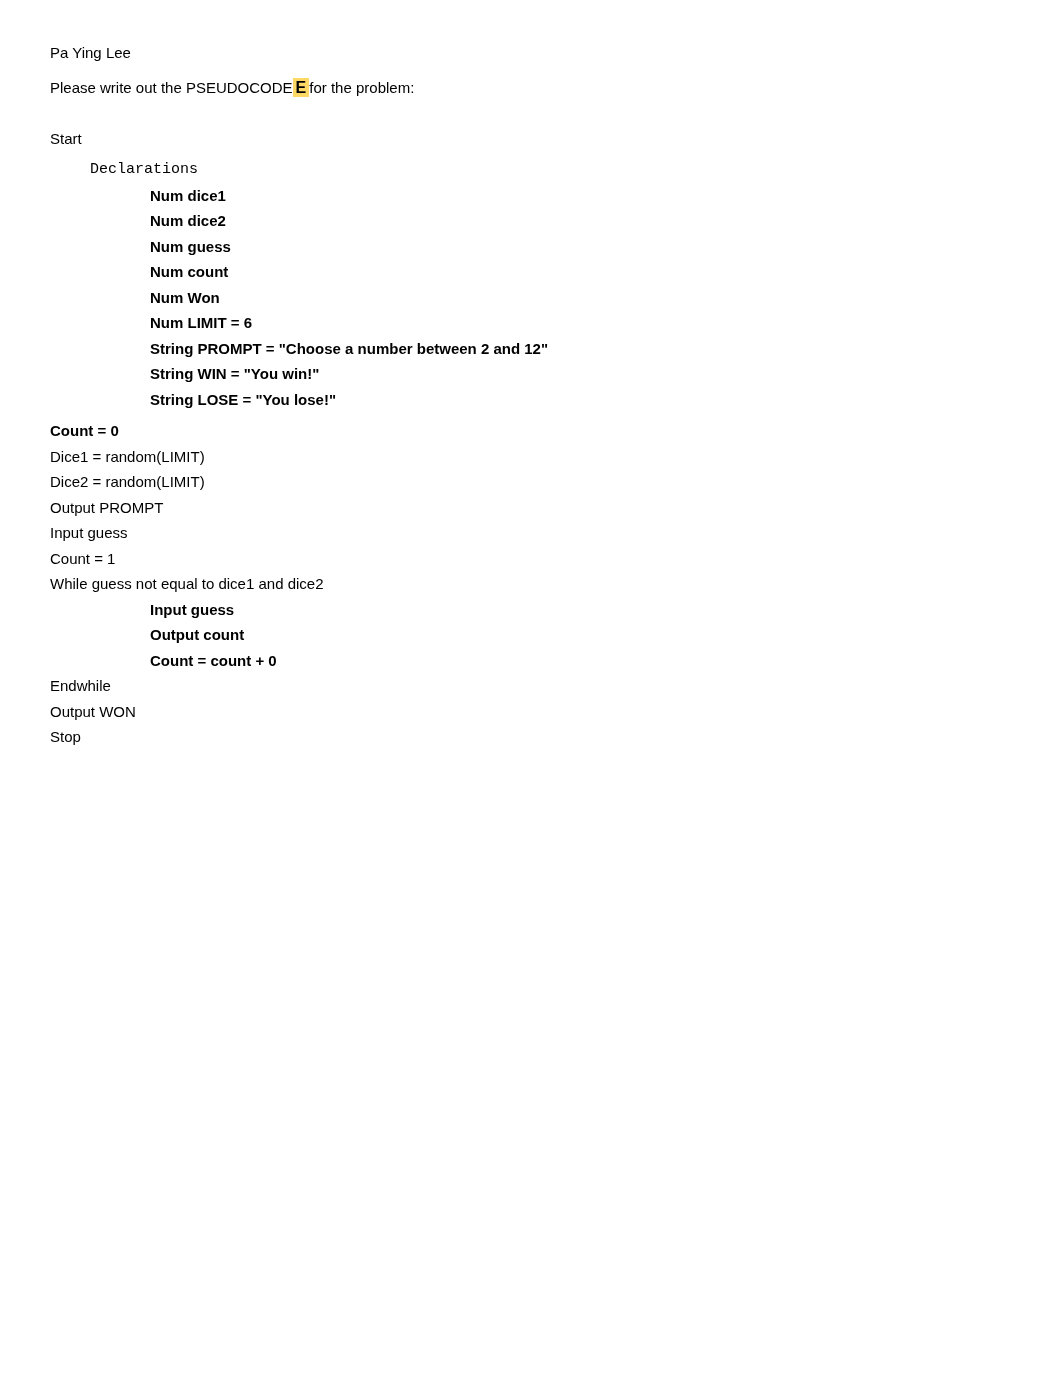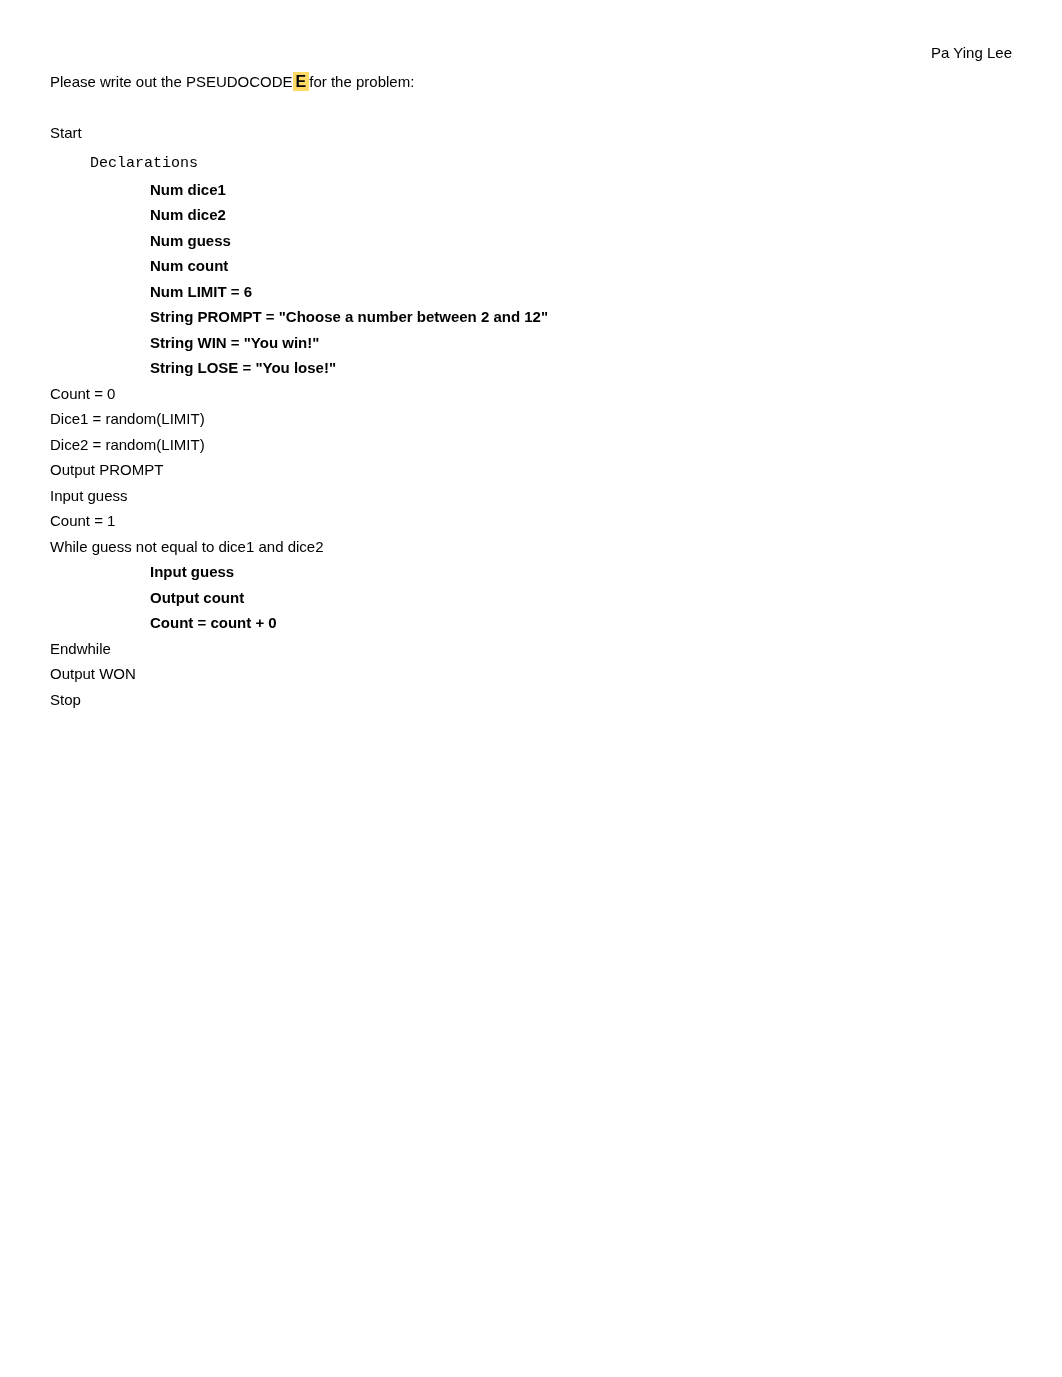--- a/index.html
+++ b/index.html
@@ -12,22 +12,21 @@
       background: #ffffff;
       font-family: Arial, sans-serif;
       font-size: 15px;
       color: #000000;
       width: 1062px;
       min-height: 1377px;
       padding: 40px 50px;
     }
 
     .header-name {
-      margin-bottom: 2px;
-      text-align: right;
+      margin-bottom: 8px;
     }
 
     .header-instruction {
       margin-bottom: 25px;
     }
 
     .indent-1 {
       padding-left: 40px;
       font-family: Liberation Mono, monospace;
     }
@@ -60,27 +59,28 @@
 <div>
   <div class="line" style="margin-top: 4px;">Start</div>
 
   <div class="indent-1 line" style="margin-top: 6px;">Declarations</div>
 
   <div class="indent-2">
     <div class="line">Num dice1</div>
     <div class="line">Num dice2</div>
     <div class="line">Num guess</div>
     <div class="line">Num count</div>
+    <div class="line">Num Won</div>
     <div class="line">Num LIMIT = 6</div>
     <div class="line">String PROMPT = "Choose a number between 2 and 12"</div>
     <div class="line">String WIN = "You win!"</div>
     <div class="line">String LOSE = "You lose!"</div>
   </div>
 
-  <div class="line" style="">Count = 0</div>
+  <div class="line" style="margin-top:6px;font-weight:bold;">Count = 0</div>
   <div class="line">Dice1 = random(LIMIT)</div>
   <div class="line">Dice2 = random(LIMIT)</div>
   <div class="line">Output PROMPT</div>
   <div class="line">Input guess</div>
   <div class="line">Count = 1</div>
   <div class="line">While guess not equal to dice1 and dice2</div>
 
   <div class="indent-2">
     <div class="line">Input guess</div>
     <div class="line">Output count</div>

